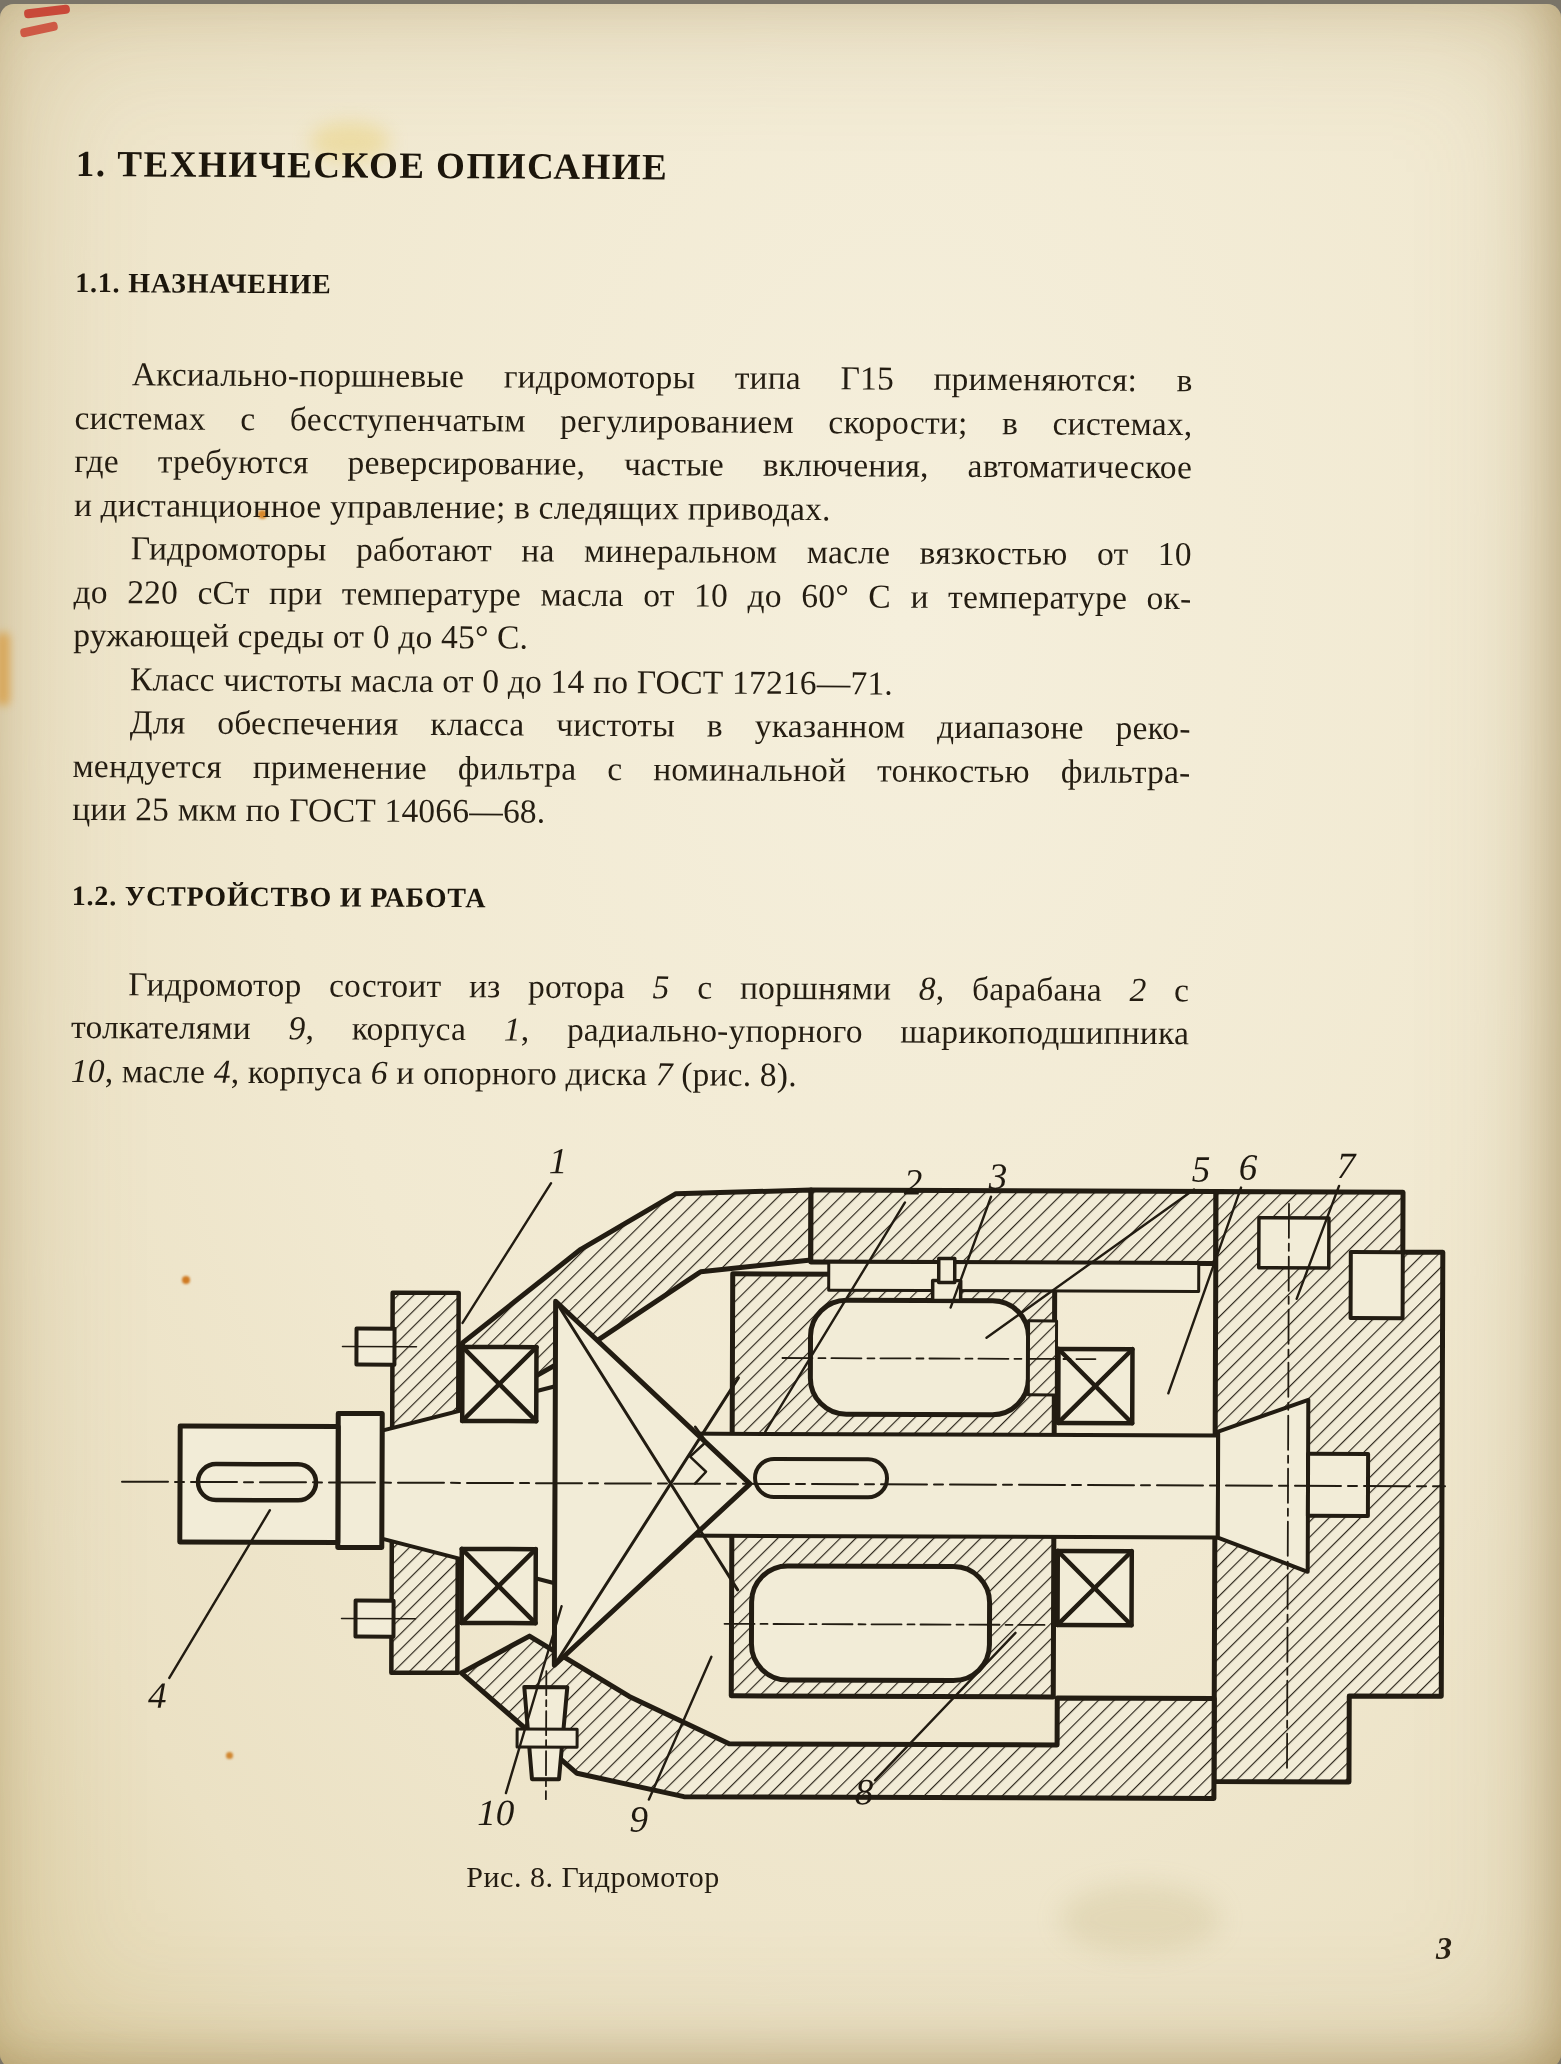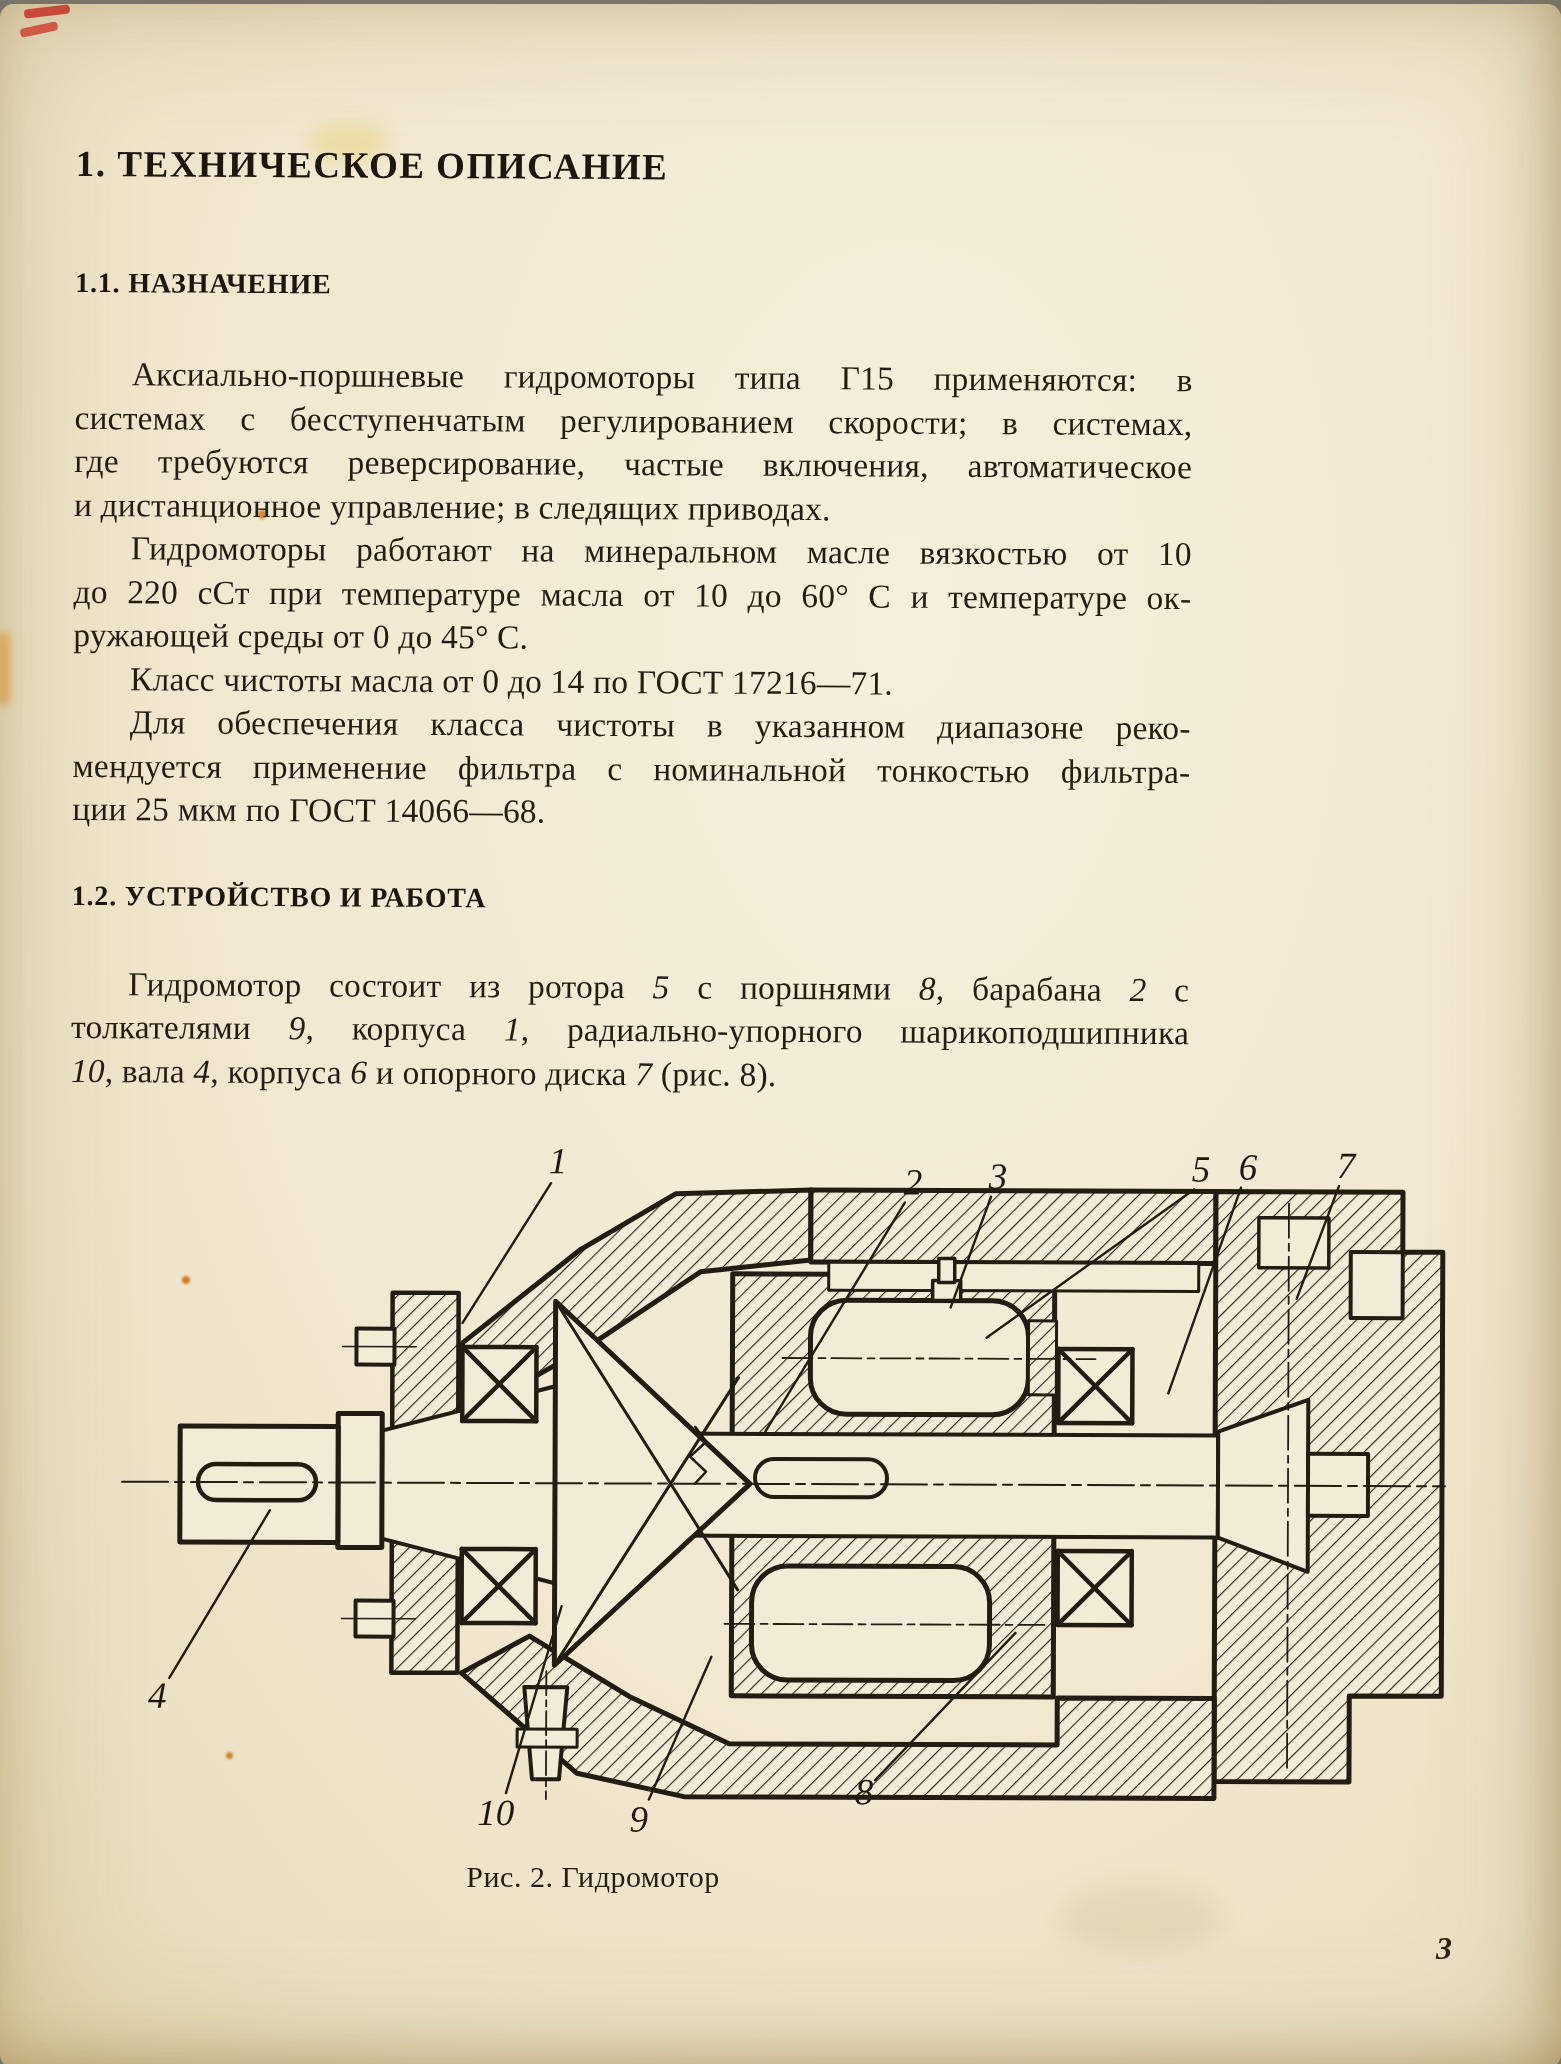--- a/index.html
+++ b/index.html
@@ -96,21 +96,21 @@
       <div class="para">
           <div class="tline first"><span>Для обеспечения класса чистоты в указанном  диапазоне реко-</span></div>
           <div class="tline"><span>мендуется применение фильтра с номинальной тонкостью фильтра-</span></div>
           <div class="tline last"><span>ции 25 мкм по ГОСТ 14066—68.</span></div>
         </div>
     </div>
     <h2 class="h-s12">1.2. УСТРОЙСТВО И РАБОТА</h2>
     <div class="para p5">
         <div class="tline first"><span>Гидромотор состоит из ротора </span><span class="it">5</span><span> с поршнями  </span><span class="it">8</span><span>,  барабана </span><span class="it">2</span><span> с</span></div>
         <div class="tline"><span>толкателями </span><span class="it">9</span><span>, корпуса </span><span class="it">1</span><span>, радиально-упорного шарикоподшипника</span></div>
-        <div class="tline last"><span class="it">10</span><span>, вала </span><span class="it">4</span><span>, корпуса </span><span class="it">6</span><span> и опорного диска </span><span class="it">7</span><span> (рис. 8).</span></div>
+        <div class="tline last"><span class="it">10</span><span>, масле </span><span class="it">4</span><span>, корпуса </span><span class="it">6</span><span> и опорного диска </span><span class="it">7</span><span> (рис. 8).</span></div>
       </div>
   </div>
 
   <svg class="figure" width="1340" height="705" viewBox="0 0 1340 705">
     <defs>
       <pattern id="h" width="11" height="11" patternUnits="userSpaceOnUse" patternTransform="rotate(45)">
         <rect width="11" height="11" fill="#f2ecd7"></rect>
         <line x1="0" y1="0" x2="0" y2="11" stroke="#2c261b" stroke-width="2.3"></line>
       </pattern>
     </defs>
@@ -198,16 +198,16 @@
       <text x="1090" y="48">5</text>
       <text x="1137" y="46">6</text>
       <text x="1235" y="44">7</text>
       <text x="48" y="578">4</text>
       <text x="387" y="694">10</text>
       <text x="530" y="700">9</text>
       <text x="755" y="672">8</text>
     </g>
   </svg>
 
-  <div class="caption">Рис. 2. Гидромотор</div>
+  <div class="caption">Рис. 8. Гидромотор</div>
   <div class="pagenum">3</div>
 
 </div>
 
 </body></html>

